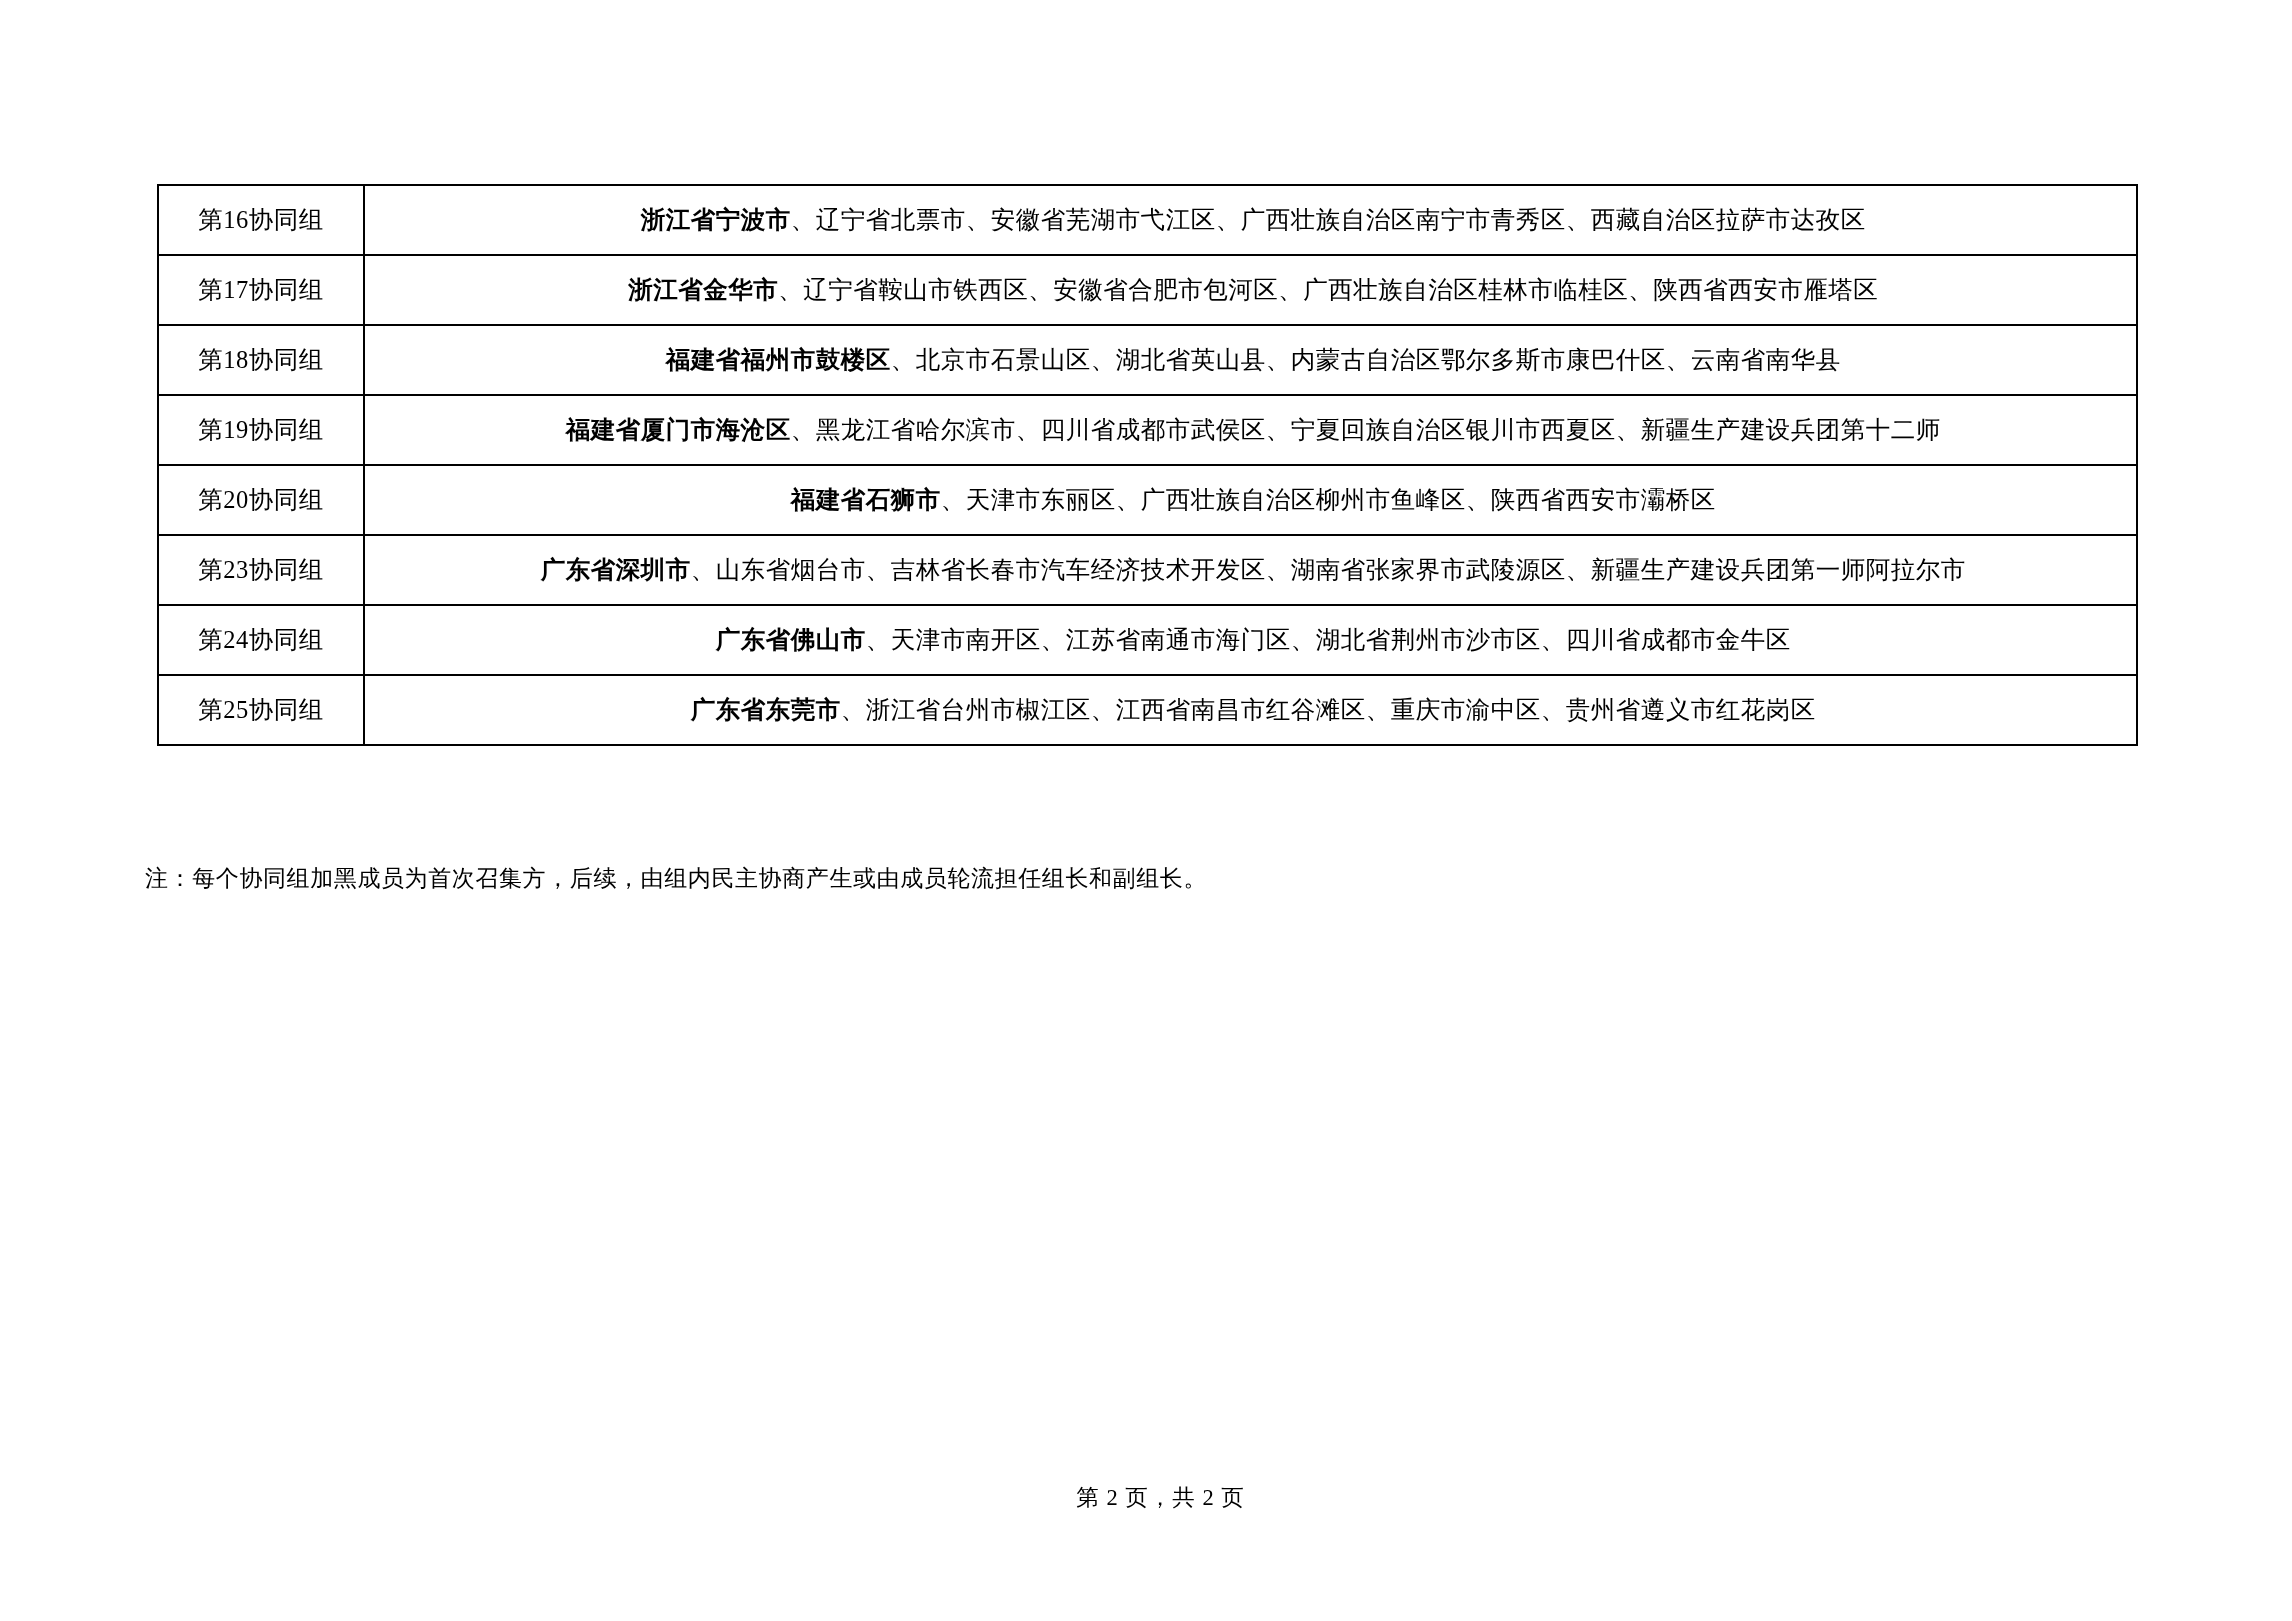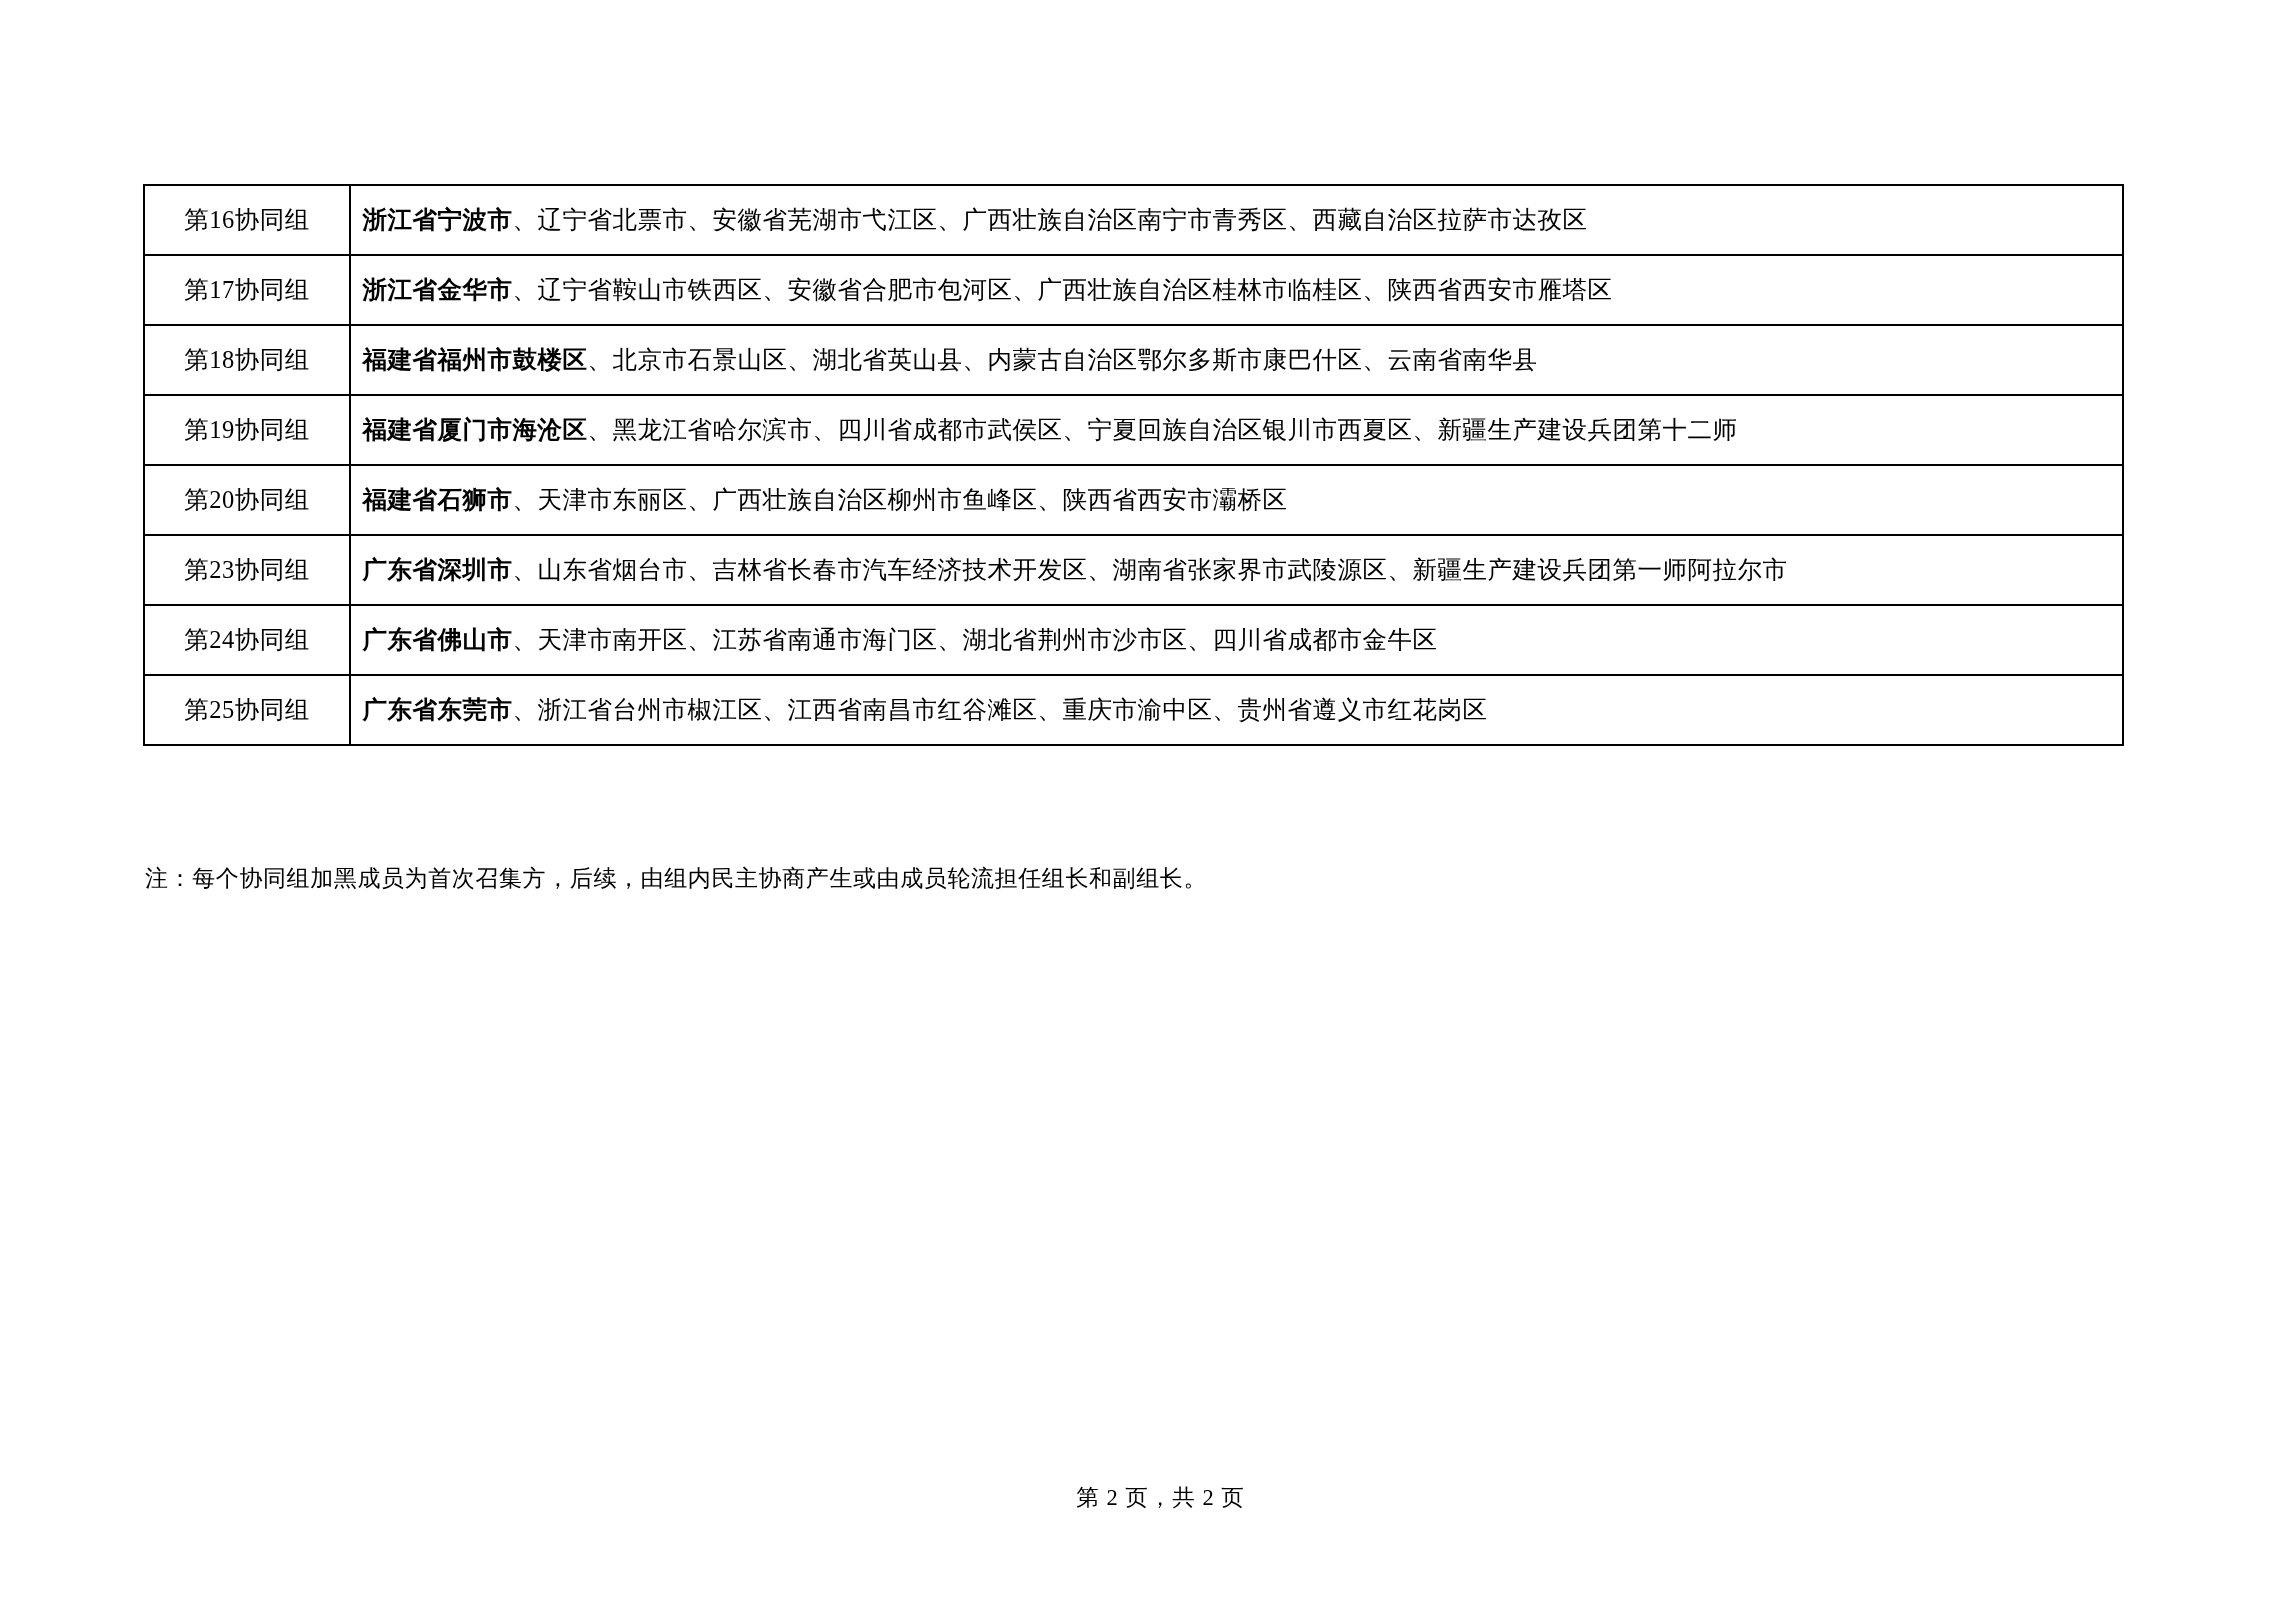--- a/index.html
+++ b/index.html
@@ -17,42 +17,42 @@
   }
   .page {
     position: absolute;
     left: 0;
     top: 0;
     width: 2293px;
     height: 1621px;
   }
   .doc-table {
     position: absolute;
-    left: 143px;
+    left: 157px;
     top: 184px;
     width: 1981px;
     border-collapse: collapse;
     table-layout: fixed;
   }
   .doc-table td {
     border: 2px solid #000000;
     padding: 0 5.9px;
     height: 68px;
     vertical-align: middle;
     font-size: 24.5px;
     line-height: 1.35;
     letter-spacing: 0.5px;
   }
   .col-group {
     width: 192px;
     text-align: center;
     white-space: nowrap;
   }
   .col-members {
-    text-align: left;
+    text-align: center;
     padding-left: 11.8px !important;
     margin-top: 36px;
   }
   .lead {
     font-weight: bold;
   }
   .note {
     position: absolute;
     left: 145px;
     top: 863px;

